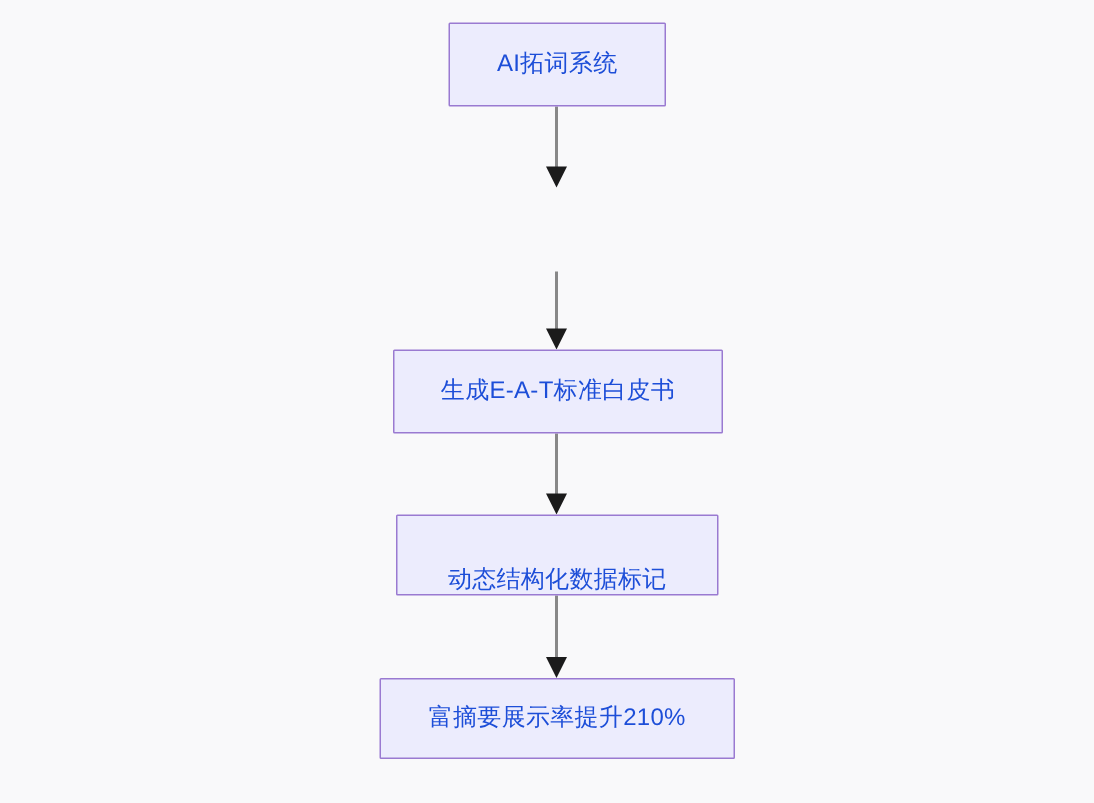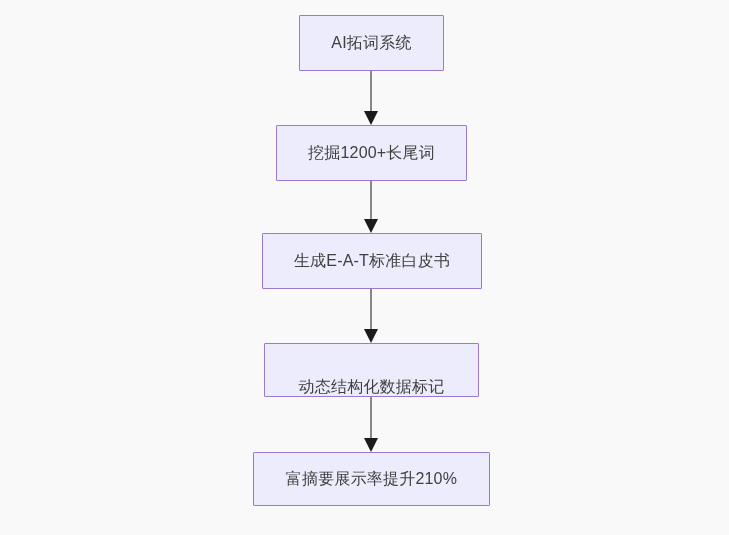--- a/index.html
+++ b/index.html
@@ -20,21 +20,21 @@
   }
   .node {
     position: absolute;
     box-sizing: border-box;
     background: #ececfd;
     border: 1px solid #9a7ad1;
     border-radius: 1px;
     display: flex;
     align-items: center;
     justify-content: center;
-    color: #404040;
+    color: #1d4ed8;
     font-size: 16px;
     line-height: 1.2;
     letter-spacing: 0.2px;
     white-space: nowrap;
   }
   .node-label {
     display: block;
   }
   .edge-layer {
     position: absolute;
@@ -74,23 +74,20 @@
     <g>
       <line class="edge-line" x1="371" y1="397" x2="371" y2="443"></line>
       <polygon class="edge-head" points="371,452 364,438 378,438"></polygon>
     </g>
   </svg>
 
   <div class="node" id="node-n1" style="left: 299px; top: 15px; width: 145px; height: 56px;">
     <span class="node-label">AI拓词系统</span>
   </div>
 
-  <div class="node" id="node-n2" style="left: 276px; top: 125px; width: 191px; height: 56px;">
-    <span class="node-label">挖掘1200+长尾词</span>
-  </div>
 
   <div class="node" id="node-n3" style="left: 262px; top: 233px; width: 220px; height: 56px; text-align: right;">
     <span class="node-label">生成E-A-T标准白皮书</span>
   </div>
 
   <div class="node" id="node-n4" style="left: 264px; top: 343px; width: 215px; height: 54px; align-items: flex-end;">
     <span class="node-label">动态结构化数据标记</span>
   </div>
 
   <div class="node" id="node-n5" style="left: 253px; top: 452px; width: 237px; height: 54px;">

